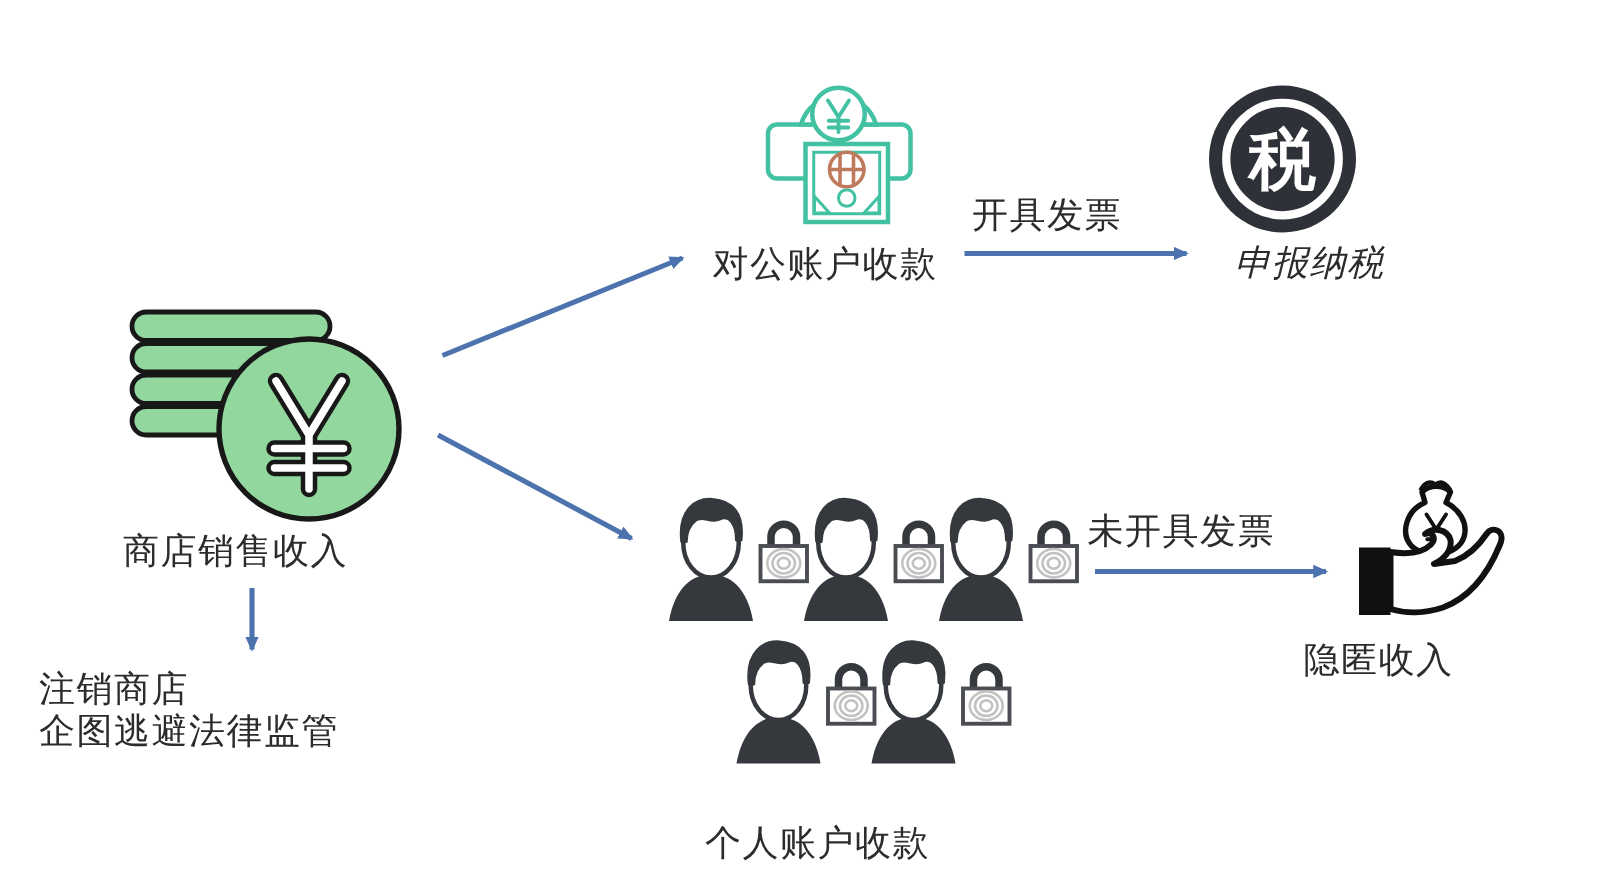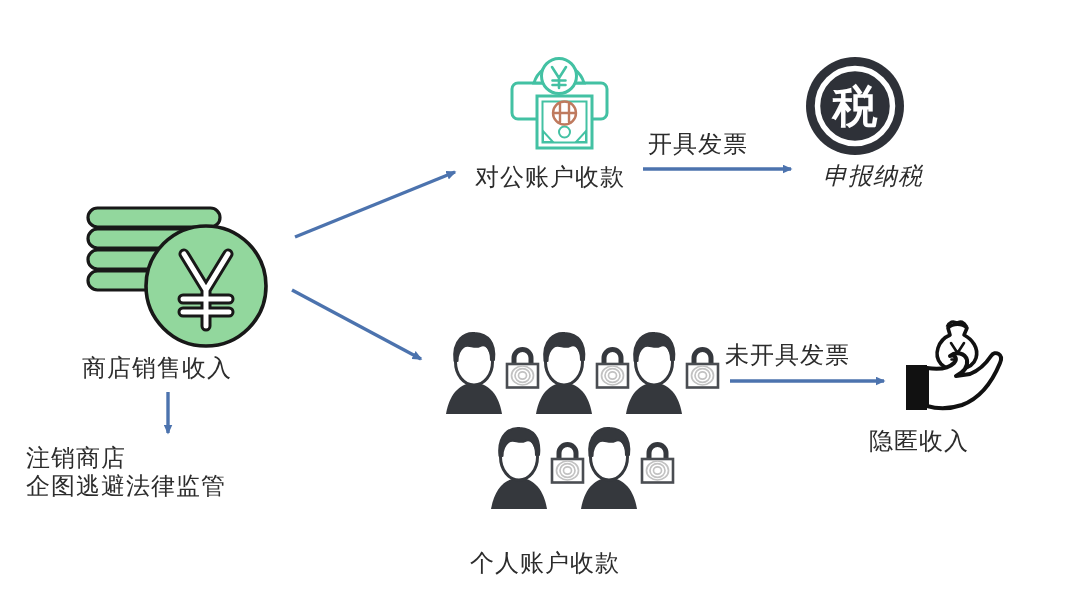--- a/index.html
+++ b/index.html
@@ -49,21 +49,21 @@
     </g>
     <g fill="none" stroke="#181818" stroke-width="11" stroke-linecap="round">
       <path d="M102,56 L124,92 M146,56 L124,92 M124,92 L124,128 M101,101 L147,101 M101,114 L147,114"></path>
     </g>
     <g fill="none" stroke="#ffffff" stroke-width="5" stroke-linecap="round">
       <path d="M102,56 L124,92 M146,56 L124,92 M124,92 L124,128 M101,101 L147,101 M101,114 L147,114"></path>
     </g>
   </svg>
   <div class="lbl" style="left:82px;top:354px;width:180px;">商店销售收入</div>
 
-  <div class="lbl" style="left:26px;top:446px;width:260px;font-family:Liberation Mono, monospace;">
+  <div class="lbl" style="left:26px;top:446px;width:260px;">
     <div>注销商店</div>
     <div>企图逃避法律监管</div>
   </div>
 
   <svg class="abs" style="left:503px;top:42px;" width="115" height="118" viewBox="0 0 115 118">
     <g fill="#ffffff" stroke="#43c1a3" stroke-width="3">
       <rect x="9" y="41" width="95" height="36" rx="6"></rect>
       <path d="M31,41 A26,26 0 0 1 81,41 Z"></path>
       <circle cx="56" cy="34" r="17.5"></circle>
     </g>

